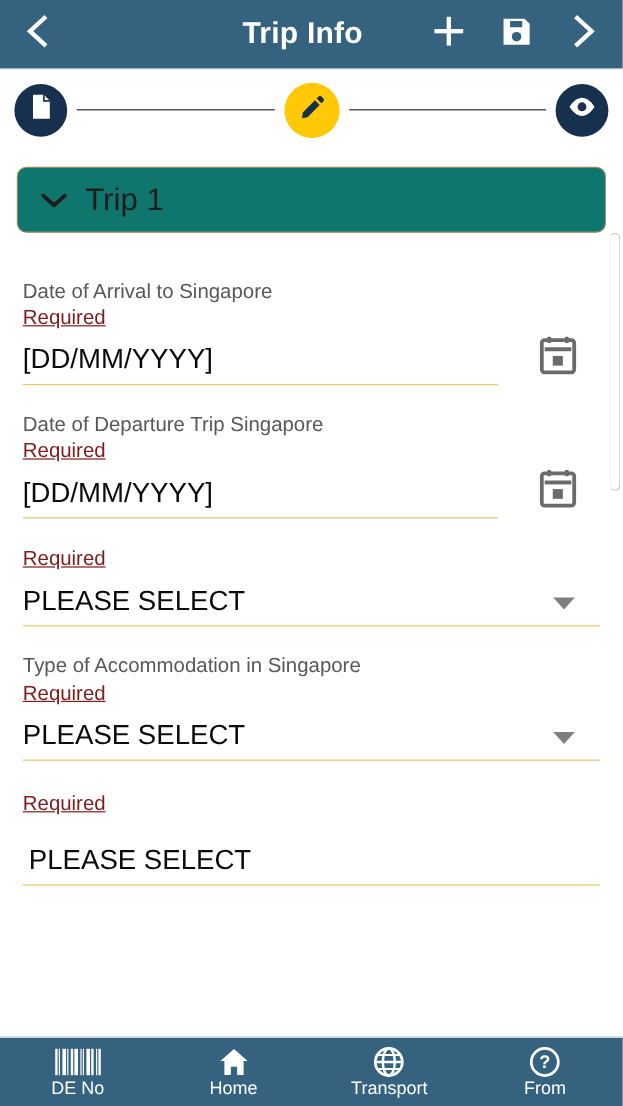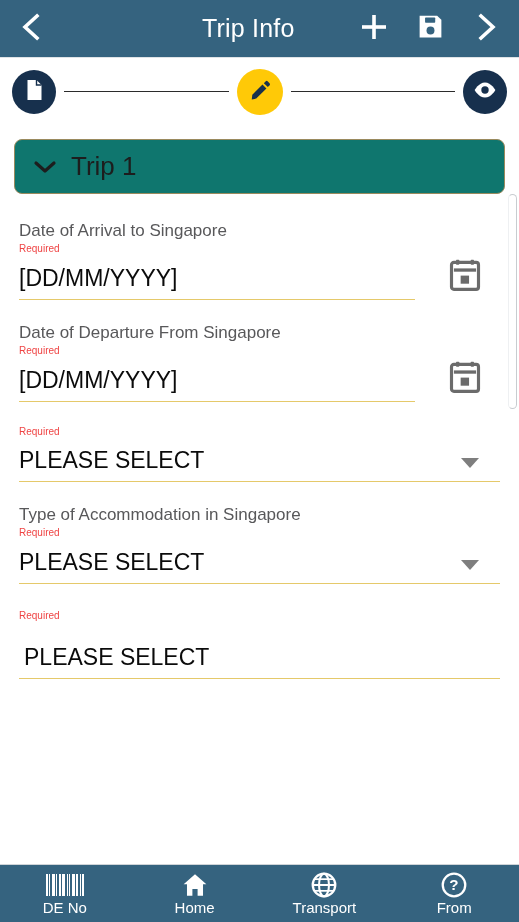--- a/index.html
+++ b/index.html
@@ -33,21 +33,21 @@
   .appbar-back {
     width: 62px;
     height: 57px;
     display: flex;
     align-items: center;
     justify-content: center;
   }
   .appbar-title {
     color: #ffffff;
     font-size: 25px;
-    font-weight: 400;
+    font-weight: 700;
     letter-spacing: 0.2px;
     margin-left: 140px;
   }
   .appbar-actions {
     margin-left: auto;
     display: flex;
     align-items: center;
     gap: 2px;
     padding-right: 6px;
   }
@@ -112,38 +112,39 @@
     font-size: 26px;
     color: #1d1d1d;
     font-weight: 400;
   }
 
   
   .form-area {
     flex: 1 1 auto;
     position: relative;
     overflow: hidden;
-    padding: 4px 19px;
+    padding: 16px 19px;
   }
 
   .field {
     position: relative;
     padding-top: 22px;
   }
   .field-label {
     font-size: 17px;
     color: #58585a;
     line-height: 1.25;
     font-weight: 400;
   }
   .field-required {
-    font-size: 10px;
-    color: #ef4444;
+    font-size: 17px;
+    color: #7f1d1d;
     line-height: 1.35;
     margin-top: 1px;
+    text-decoration: underline;
   }
 
   .field-control {
     position: relative;
     display: flex;
     align-items: flex-start;
     margin-top: 9px;
   }
   .field-input {
     flex: 1 1 auto;
@@ -342,21 +343,21 @@
             <rect x="15.8" y="1.8" width="2.2" height="3.4" rx="0.5" fill="#6b6b6b"></rect>
             <rect x="3" y="3.6" width="18" height="18" rx="1.6" fill="none" stroke="#6b6b6b" stroke-width="2.1"></rect>
             <rect x="4.6" y="7.6" width="14.8" height="2.2" fill="#6b6b6b"></rect>
             <rect x="9.1" y="12.4" width="5.6" height="5.4" fill="#6b6b6b"></rect>
           </svg>
         </span>
       </div>
     </div>
 
     <div class="field">
-      <div class="field-label">Date of Departure From Singapore</div>
+      <div class="field-label">Date of Departure Trip Singapore</div>
       <div class="field-required">Required</div>
       <div class="field-control with-icon">
         <input class="field-input" type="text" readonly="" placeholder="[DD/MM/YYYY]" style="">
         <span class="cal-icon">
           <svg width="36" height="36" viewBox="0 0 24 24" aria-hidden="true">
             <rect x="6" y="1.8" width="2.2" height="3.4" rx="0.5" fill="#6b6b6b"></rect>
             <rect x="15.8" y="1.8" width="2.2" height="3.4" rx="0.5" fill="#6b6b6b"></rect>
             <rect x="3" y="3.6" width="18" height="18" rx="1.6" fill="none" stroke="#6b6b6b" stroke-width="2.1"></rect>
             <rect x="4.6" y="7.6" width="14.8" height="2.2" fill="#6b6b6b"></rect>
             <rect x="9.1" y="12.4" width="5.6" height="5.4" fill="#6b6b6b"></rect>

